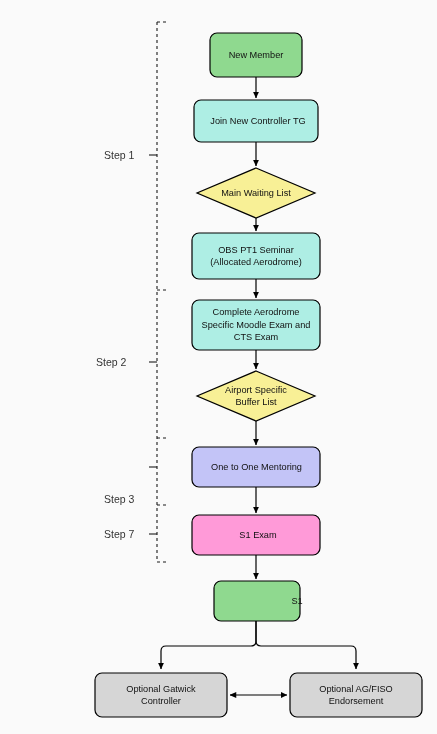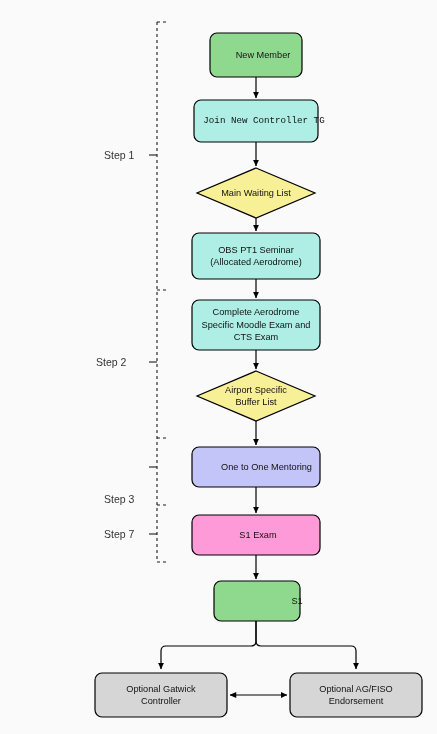--- a/index.html
+++ b/index.html
@@ -92,31 +92,31 @@
     <rect x="192" y="300" width="128" height="50" rx="7" ry="7" fill="#aeeee4"></rect>
     <polygon points="256,371 315,396 256,421 197,396" fill="#f8f096"></polygon>
     <rect x="192" y="447" width="128" height="40" rx="7" ry="7" fill="#c3c4f7"></rect>
     <rect x="192" y="515" width="128" height="40" rx="7" ry="7" fill="#ff9ad8"></rect>
     <rect x="214" y="581" width="86" height="40" rx="7" ry="7" fill="#8fd98f"></rect>
     <rect x="95" y="673" width="132" height="44" rx="7" ry="7" fill="#d6d6d6"></rect>
     <rect x="290" y="673" width="132" height="44" rx="7" ry="7" fill="#d6d6d6"></rect>
   </g>
 </svg>
 
-<div class="node-label" style="left:210px; top:33px; width:92px; height:44px;padding-left:7px;">New Member</div>
-<div class="node-label" style="left:202px; top:100px; width:124px; height:42px;font-family:Liberation Mono, monospace;">Join New Controller TG</div>
+<div class="node-label" style="left:210px; top:33px; width:92px; height:44px;">New Member</div>
+<div class="node-label" style="left:196px; top:100px; width:124px; height:42px;">Join New Controller TG</div>
 <div class="node-label" style="left:197px; top:168px; width:118px; height:50px;">Main Waiting List</div>
 <div class="node-label" style="left:192px; top:233px; width:128px; height:46px;">OBS PT1 Seminar
 (Allocated Aerodrome)</div>
 <div class="node-label" style="left:192px; top:300px; width:128px; height:50px;">Complete Aerodrome
 Specific Moodle Exam and
 CTS Exam</div>
 <div class="node-label" style="left:197px; top:371px; width:118px; height:50px;">Airport Specific
 Buffer List</div>
-<div class="node-label" style="left:192px; top:447px; width:129px; height:40px;margin-left:10px;">One to One Mentoring</div>
+<div class="node-label" style="left:192px; top:447px; width:129px; height:40px;">One to One Mentoring</div>
 <div class="node-label" style="left:192px; top:515px; width:132px; height:40px;">S1 Exam</div>
 <div class="node-label" style="left:214px; top:581px; width:86px; height:40px;padding-left:40px;">S1</div>
 <div class="node-label" style="left:95px; top:673px; width:132px; height:44px;">Optional Gatwick
 Controller</div>
 <div class="node-label" style="left:290px; top:673px; width:132px; height:44px;">Optional AG/FISO
 Endorsement</div>
 
 <div class="step-label" style="left:104px; top:149px;text-align:center;">Step 1</div>
 <div class="step-label" style="left:96px; top:356px;">Step 2</div>
 <div class="step-label" style="left:104px; top:461px;margin-top:32px;">Step 3</div>

